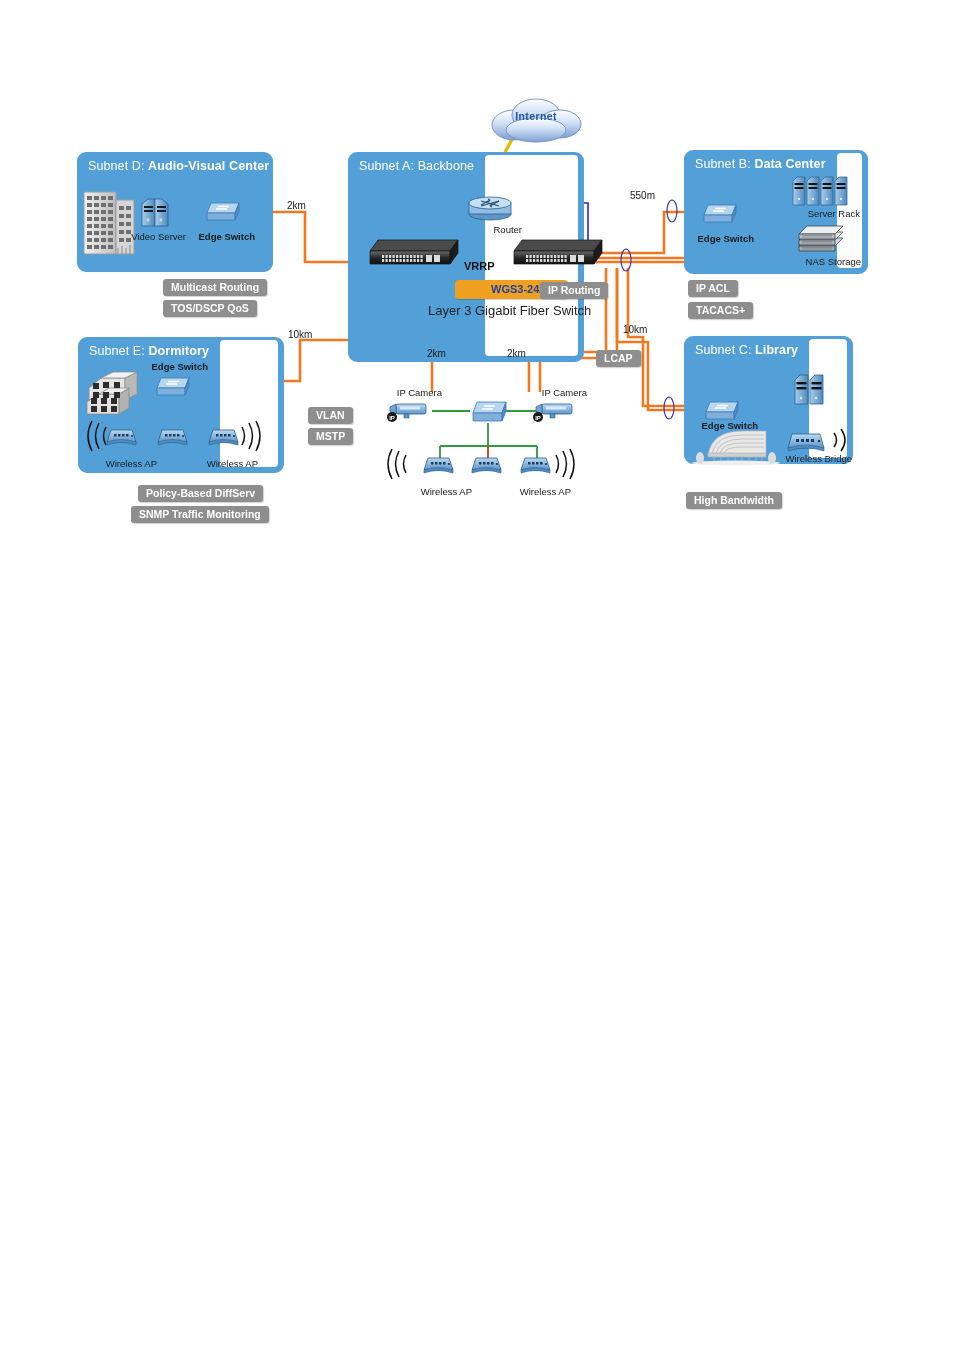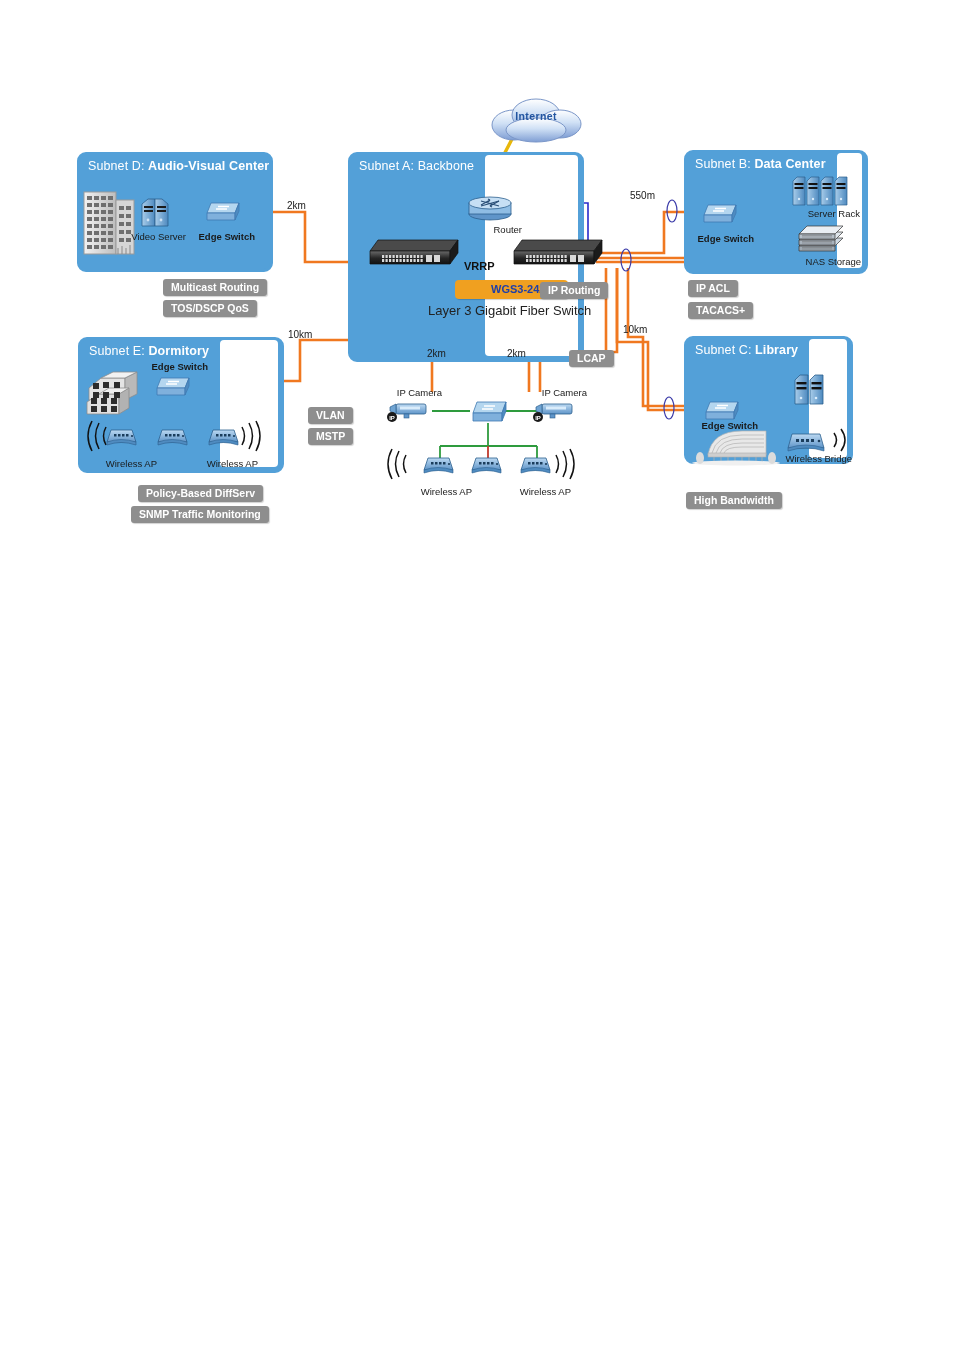--- a/index.html
+++ b/index.html
@@ -751,21 +751,21 @@
           <rect x="20" y="9" width="2.5" height="2.5"></rect>
       </g>
       <circle cx="26" cy="11" r="1.1" fill="#1b3d5c"></circle>
     </svg>
   </div>
   <div class="lbl" style="left:406px; top:486px; width:66px;">Wireless AP</div>
   <div class="lbl" style="left:505px; top:486px; width:66px;">Wireless AP</div>
 
   <div class="tag" style="left:308px; top:407px;">VLAN</div>
   <div class="tag" style="left:308px; top:428px;">MSTP</div>
-  <div class="tag" style="left:569px; top:350px;">LCAP</div>
+  <div class="tag" style="left:596px; top:350px;">LCAP</div>
 
   <div class="dist" style="left:287px; top:200px;">2km</div>
   <div class="dist" style="left:630px; top:190px;">550m</div>
   <div class="dist" style="left:288px; top:329px;">10km</div>
   <div class="dist" style="left:623px; top:324px;">10km</div>
   <div class="dist" style="left:427px; top:348px;">2km</div>
   <div class="dist" style="left:507px; top:348px;">2km</div>
 
 </div>
 

